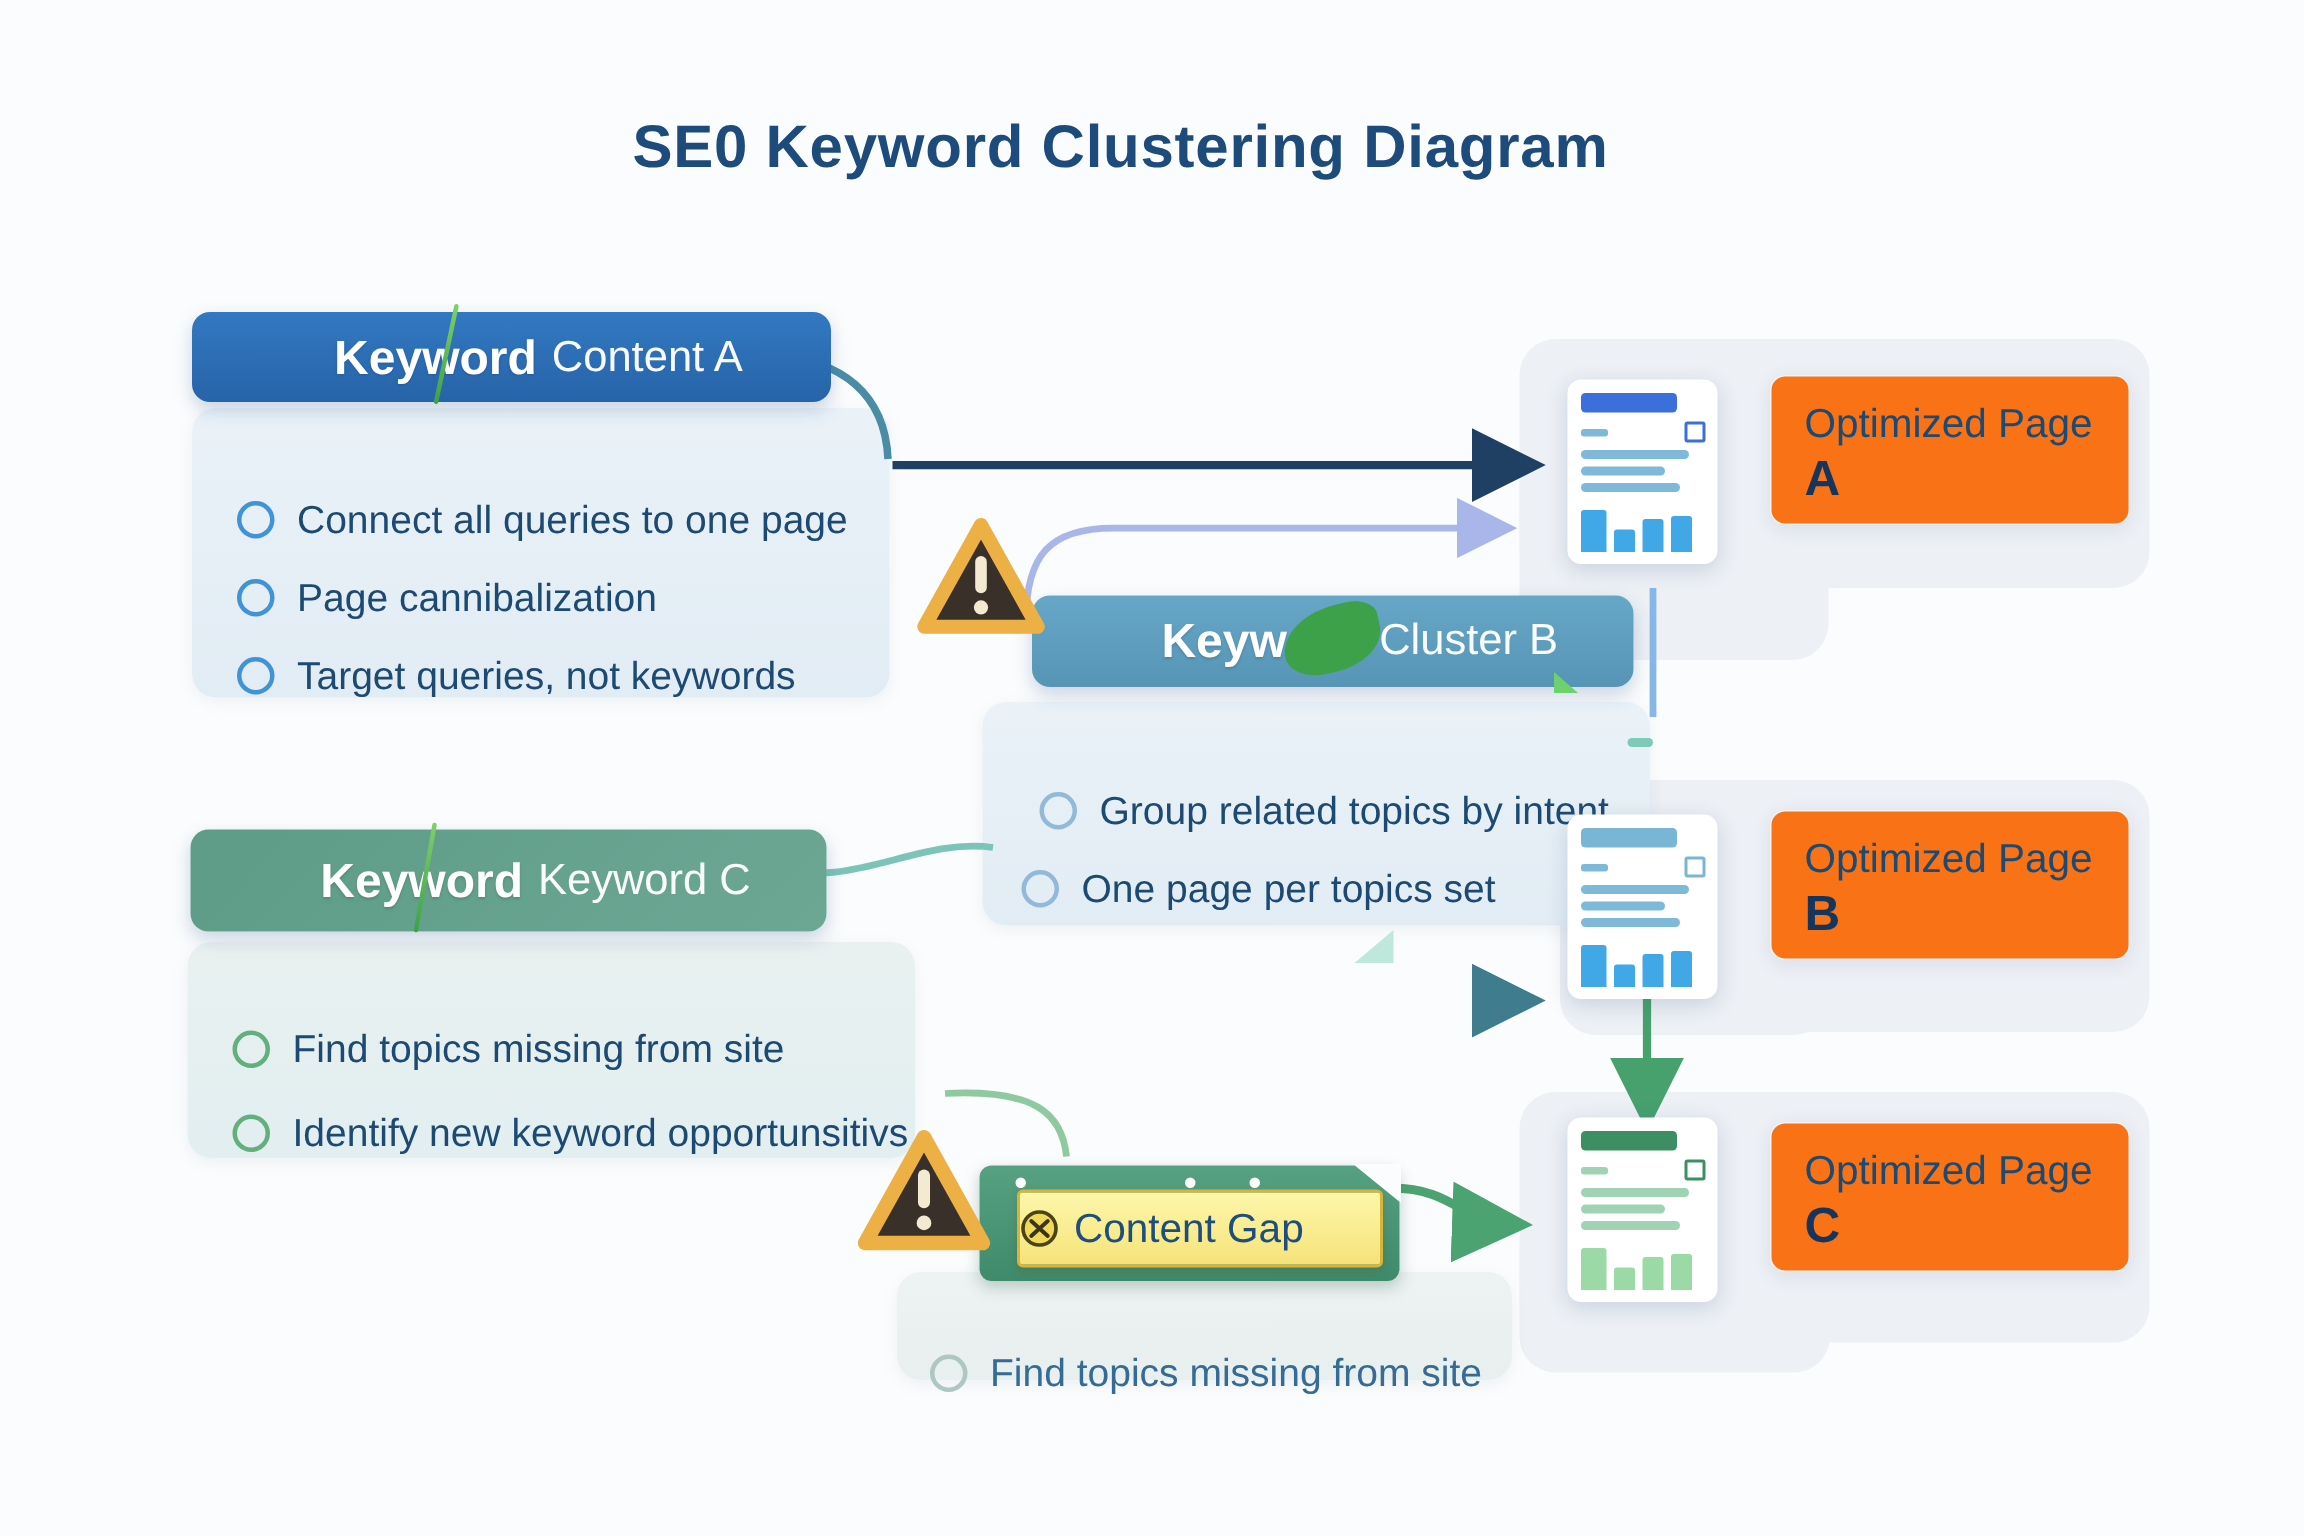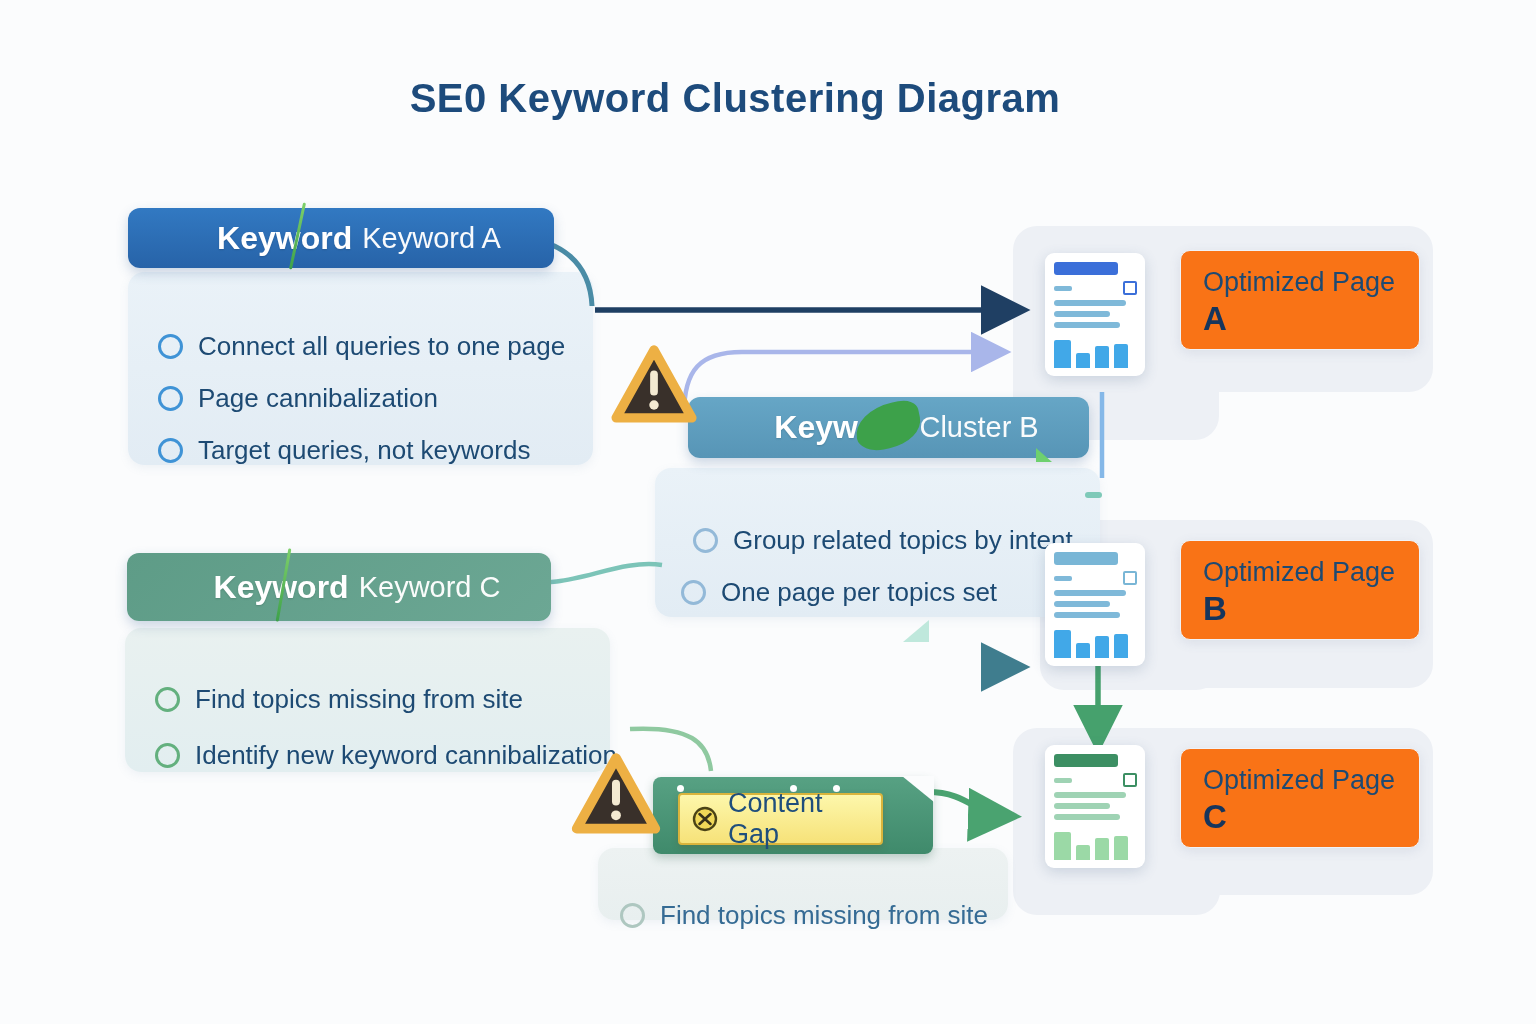--- a/index.html
+++ b/index.html
@@ -1,20 +1,20 @@
 <!DOCTYPE html>
 <html><head>
 <meta charset="utf-8">
 <style>
   html,body{margin:0;padding:0;background:#fbfcfd;}
   .canvas{position:relative;width:1536px;height:1024px;overflow:hidden;
           font-family:"Liberation Sans",sans-serif;background:#fbfcfd;}
 
   
-  .title{position:absolute;left:0;top:76px;width:1470px;text-align:center;
+  .title{position:absolute;left:12px;top:76px;width:1470px;text-align:center;
          font-size:40px;font-weight:bold;color:#1d4b7c;letter-spacing:.5px;}
 
   
   .zone{position:absolute;background:#edf0f5;border-radius:24px;z-index:1;}
 
   
   .panel{position:absolute;border-radius:16px;z-index:2;
          background:linear-gradient(180deg,#eaf2f8,#e2ecf4);
          box-shadow:0 3px 10px rgba(120,150,180,.10);}
   .panel.green{background:linear-gradient(180deg,#e9f1f0,#e2eef0);}
@@ -57,25 +57,25 @@
   .pl1{font-size:27px;color:#1d4a73;font-weight:500;}
   .pl2{font-size:33px;color:#16355c;font-weight:bold;margin-top:2px;}
 
   
   .gapBanner{position:absolute;left:653px;top:777px;width:280px;height:77px;z-index:6;
              background:linear-gradient(180deg,#57a183,#3f8a6b);border-radius:8px;
              box-shadow:0 4px 10px rgba(60,110,90,.3);}
   .gapBanner .fold{position:absolute;right:-1px;top:-1px;width:0;height:0;
              border-top:26px solid #fbfcfd;border-left:32px solid transparent;}
   .gdot{position:absolute;top:8px;width:7px;height:7px;border-radius:50%;background:#fff;}
-  .gapYellow{position:absolute;left:678px;top:793px;width:205px;height:52px;z-index:7;
+  .gapYellow{position:absolute;left:678px;top:793px;width:244px;height:52px;z-index:7;
              background:linear-gradient(180deg,#fdf7ab,#f6e279);
              border:2px solid #d9b43c;border-radius:4px;
              box-shadow:0 3px 6px rgba(90,80,30,.25);
-             display:flex;align-items:center;gap:10px;padding-left:12px;box-sizing:border-box;}
+             display:flex;align-items:center;gap:10px;box-sizing:border-box;}
   .gapText{font-size:27px;color:#1f4e7c;font-weight:500;}
 
   .warn{position:absolute;z-index:8;}
 
   svg.wires{position:absolute;left:0;top:0;z-index:5;}
 
   
   .grass{position:absolute;width:3px;border-radius:2px;z-index:7;
          background:linear-gradient(180deg,#7ed06a,#3da14a);}
   .leaf{position:absolute;z-index:7;background:#3da14a;border-radius:70% 30% 60% 40%;}
@@ -122,21 +122,21 @@
     </div>
   </div>
 
   <div class="panel green" style="left:125px;top:628px;width:485px;height:144px;">
     <div class="bullet" style="left:30px;top:28px;">
       <span class="dot c"></span>
       <span class="btext">Find topics missing from site</span>
     </div>
     <div class="bullet" style="left:30px;top:84px;">
       <span class="dot c"></span>
-      <span class="btext">Identify new keyword cannibalization</span>
+      <span class="btext">Identify new keyword opportunsitivs</span>
     </div>
   </div>
 
   <div class="panel gap" style="left:598px;top:848px;width:410px;height:72px;">
     <div class="bullet" style="left:22px;top:24px;">
       <span class="dot g"></span>
       <span class="btext light">Find topics missing from site</span>
     </div>
   </div>
 
@@ -168,21 +168,21 @@
     <path d="M1102 392 V478" fill="none" stroke="#85b8e8" stroke-width="4.5"></path>
     <path d="M517 577 C565 595 612 558 662 565" fill="none" stroke="#7cc4b8" stroke-width="4.5"></path>
     <path d="M594 667 H1014" fill="none" stroke="url(#gradTeal)" stroke-width="5.5" marker-end="url(#mTeal)"></path>
     <path d="M1098 660 V738" fill="none" stroke="#46a16d" stroke-width="5.5" marker-end="url(#mGreen)"></path>
     <path d="M630 729 C690 726 708 742 711 771" fill="none" stroke="#8fc9a0" stroke-width="4.5"></path>
     <path d="M928 792 C968 792 976 815 1004 816" fill="none" stroke="#4aa370" stroke-width="6" marker-end="url(#mGap)"></path>
   </svg>
 
   <div class="hdr hdrA" style="left:128px;top:208px;width:390px;height:60px;">
     <span class="hb">Keyword</span>
-    <span class="hr">Keyword A</span>
+    <span class="hr">Content A</span>
   </div>
   <div class="hdr hdrB" style="left:688px;top:397px;width:365px;height:61px;">
     <span class="hb">Keyword</span>
     <span class="hr">Cluster B</span>
   </div>
   <div class="hdr hdrC" style="left:127px;top:553px;width:388px;height:68px;">
     <span class="hb">Keyword</span>
     <span class="hr">Keyword C</span>
   </div>
 

